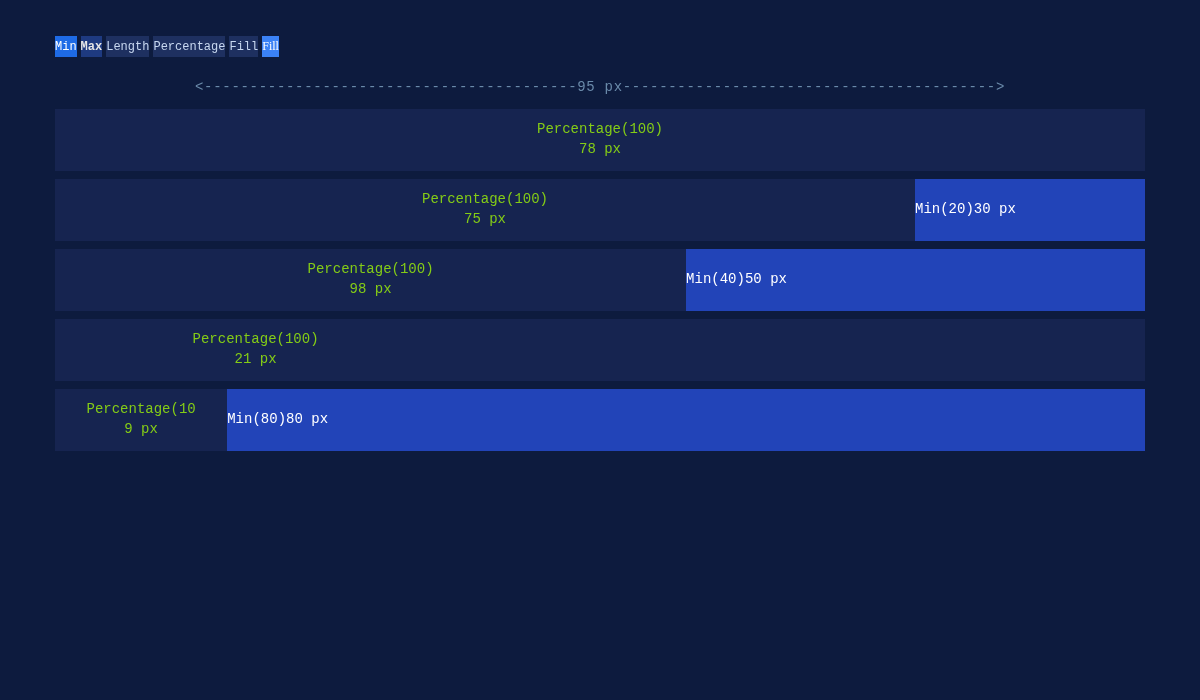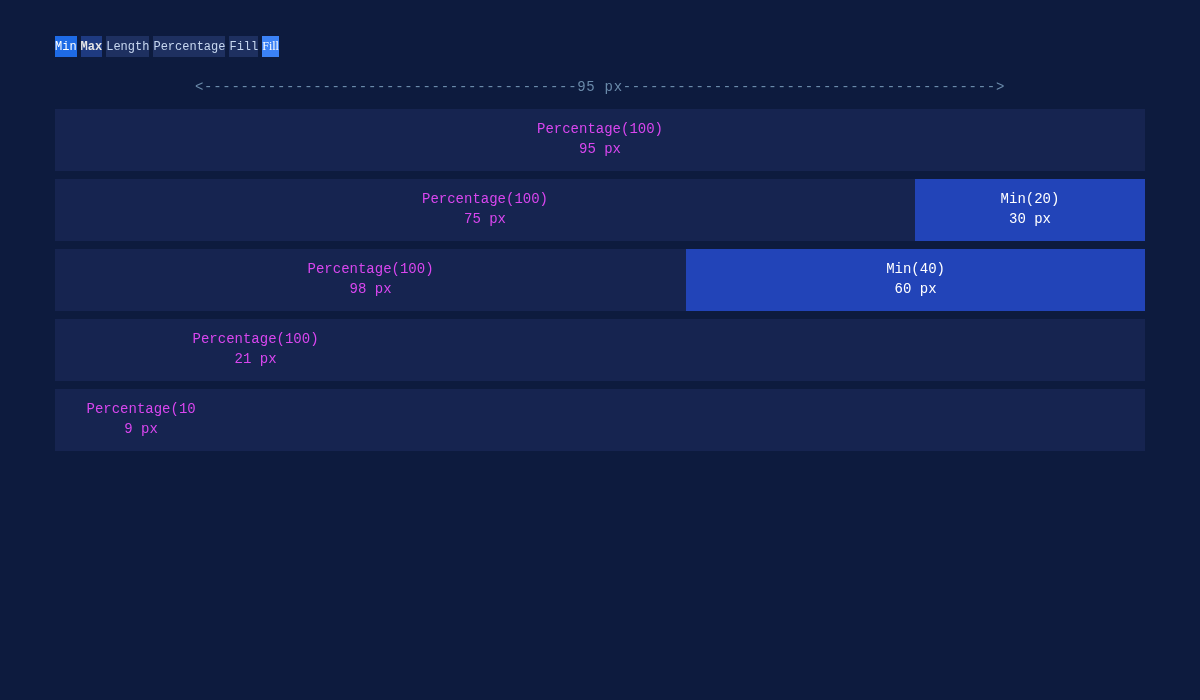--- a/index.html
+++ b/index.html
@@ -74,31 +74,31 @@
       overflow: hidden;
     }
 
     .bar-percentage {
       background: #162450;
       display: flex;
       align-items: center;
       justify-content: center;
       flex-direction: column;
       font-size: 14px;
-      color: #d946ef;
+      color: #84cc16;
       line-height: 1.4;
       flex-shrink: 0;
     }
 
     .bar-min {
       background: #2244b8;
       display: flex;
       align-items: center;
-      justify-content: center;
-      flex-direction: column;
+      justify-content: flex-start;
+      flex-direction: row;
       font-size: 14px;
       color: #ffffff;
       line-height: 1.4;
       flex: 1;
     }
   </style>
 </head>
 <body>
 
 <div class="header">
@@ -113,48 +113,52 @@
       <button class="tab" style="background: #3b82f6; color: rgb(255, 255, 255); font-family: Liberation Serif, serif;">Fill</button>
     </div>
 </div>
 
 <div class="ruler" id="ruler">&lt;-----------------------------------------95 px-----------------------------------------&gt;</div>
 
 <div class="bars-container" id="bars-container">
     <div class="bar-row">
       <div class="bar-percentage" style="width: 100%;">
         <span>Percentage(100)</span>
-        <span>95 px</span>
+        <span>78 px</span>
       </div>
     </div>
     <div class="bar-row">
       <div class="bar-percentage" style="width: 78.9%;">
         <span>Percentage(100)</span>
         <span>75 px</span>
       </div>
       <div class="bar-min" style="width: 21.1%;">
         <span>Min(20)</span>
         <span>30 px</span>
       </div>
     </div>
     <div class="bar-row">
       <div class="bar-percentage" style="width: 57.9%;">
         <span>Percentage(100)</span>
         <span>98 px</span>
       </div>
       <div class="bar-min" style="width: 42.1%;">
         <span>Min(40)</span>
-        <span>60 px</span>
+        <span>50 px</span>
       </div>
     </div>
     <div class="bar-row">
       <div class="bar-percentage" style="width: 36.8%;">
         <span>Percentage(100)</span>
         <span>21 px</span>
       </div>
     </div>
     <div class="bar-row">
       <div class="bar-percentage" style="width: 15.8%;">
         <span>Percentage(10</span>
         <span>9 px</span>
       </div>
+      <div class="bar-min" style="width: 84.2%;">
+        <span>Min(80)</span>
+        <span>80 px</span>
+      </div>
     </div>
   </div>
 
 </body></html>

